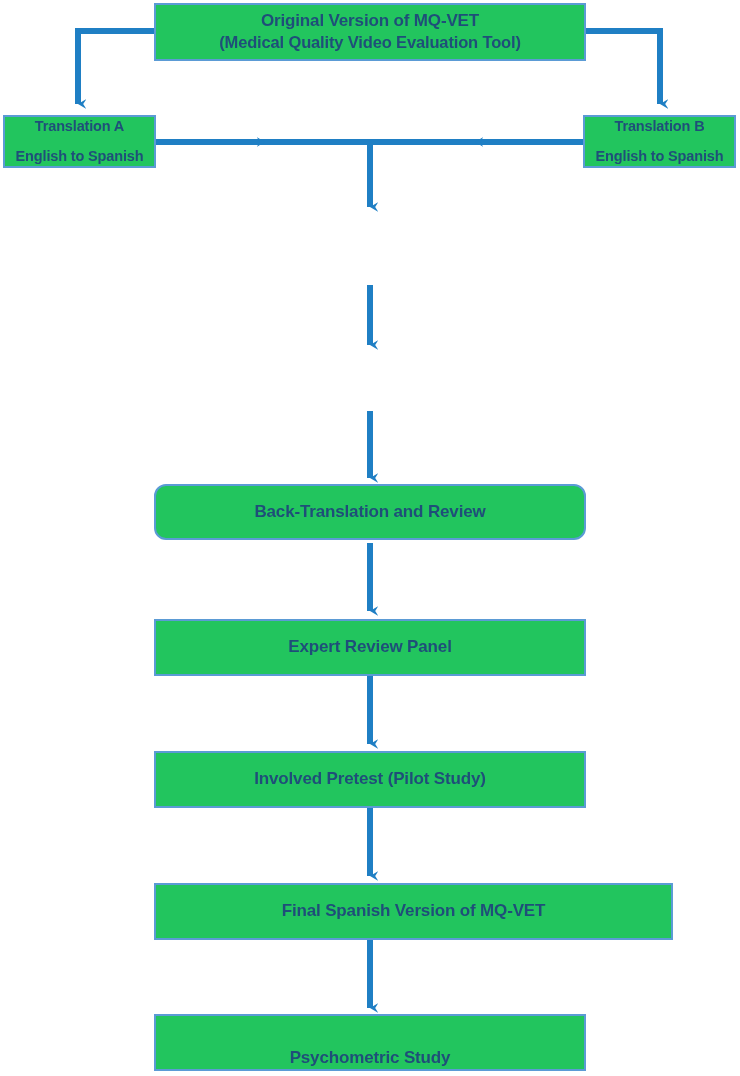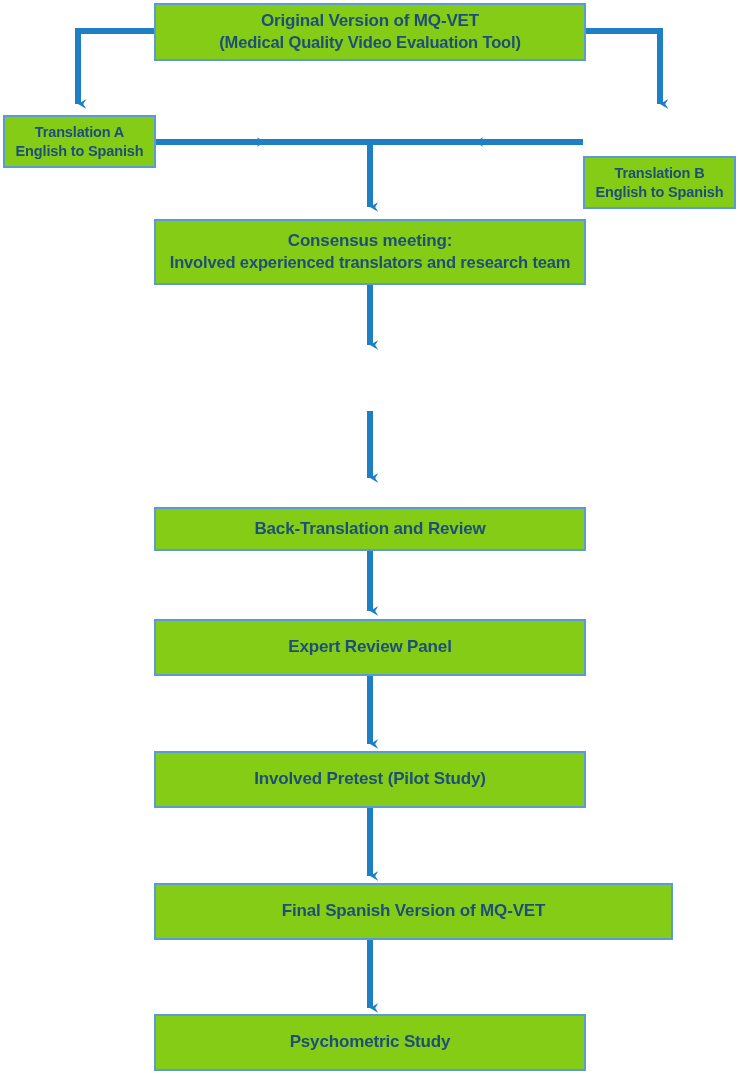--- a/index.html
+++ b/index.html
@@ -14,39 +14,39 @@
   #flowchart {
     position: relative;
     width: 740px;
     height: 1076px;
     background: #ffffff;
     overflow: hidden;
   }
   .node {
     position: absolute;
     box-sizing: border-box;
-    background: #84cc16;
+    background: #22c55e;
     border: 2px solid #5b9bd5;
     color: #1f4e79;
     font-weight: bold;
     display: flex;
     flex-direction: column;
     align-items: center;
     justify-content: center;
     text-align: center;
     letter-spacing: -0.15px;
     line-height: 1.30;
   }
   .node .line {
     display: block;
     width: 100%;
     white-space: nowrap;
   }
   .node-main { font-size: 17px; }
-  .node-side { font-size: 14.5px; }
+  .node-side { font-size: 14.5px; justify-content: space-between; }
   .node-main .line.sub { font-size: 16.5px; }
 
   svg.edges {
     position: absolute;
     left: 0;
     top: 0;
     width: 740px;
     height: 1076px;
     pointer-events: none;
   }
@@ -116,44 +116,40 @@
   <div class="node node-main" style="left:154px; top:3px; width:432px; height:58px;">
     <span class="line">Original Version of MQ-VET</span>
     <span class="line sub">(Medical Quality Video Evaluation Tool)</span>
   </div>
 
   <div class="node node-side" style="left:3px; top:115px; width:153px; height:53px;">
     <span class="line">Translation A</span>
     <span class="line">English to Spanish</span>
   </div>
 
-  <div class="node node-side" style="left:583px; top:115px; width:153px; height:53px;margin-top:41px;">
+  <div class="node node-side" style="left:583px; top:115px; width:153px; height:53px;">
     <span class="line">Translation B</span>
     <span class="line">English to Spanish</span>
   </div>
 
-  <div class="node node-main" style="left:154px; top:219px; width:432px; height:66px;">
-    <span class="line">Consensus meeting:</span>
-    <span class="line sub">Involved experienced translators and research team</span>
-  </div>
 
 
-  <div class="node node-main" style="left:154px; top:507px; width:432px; height:44px;">
+  <div class="node node-main" style="left:154px; top:484px; width:432px; height:56px;border-radius:12px;">
     <span class="line">Back-Translation and Review</span>
   </div>
 
   <div class="node node-main" style="left:154px; top:619px; width:432px; height:57px;align-items:center;">
     <span class="line">Expert Review Panel</span>
   </div>
 
   <div class="node node-main" style="left:154px; top:751px; width:432px; height:57px;">
     <span class="line">Involved Pretest (Pilot Study)</span>
   </div>
 
   <div class="node node-main" style="left:154px; top:883px; width:519px; height:57px;">
     <span class="line">Final Spanish Version of MQ-VET</span>
   </div>
 
-  <div class="node node-main" style="left:154px; top:1014px; width:432px; height:57px;">
+  <div class="node node-main" style="left:154px; top:1014px; width:432px; height:57px;justify-content:flex-end;">
     <span class="line">Psychometric Study</span>
   </div>
 
 </div>
 
 </body></html>

